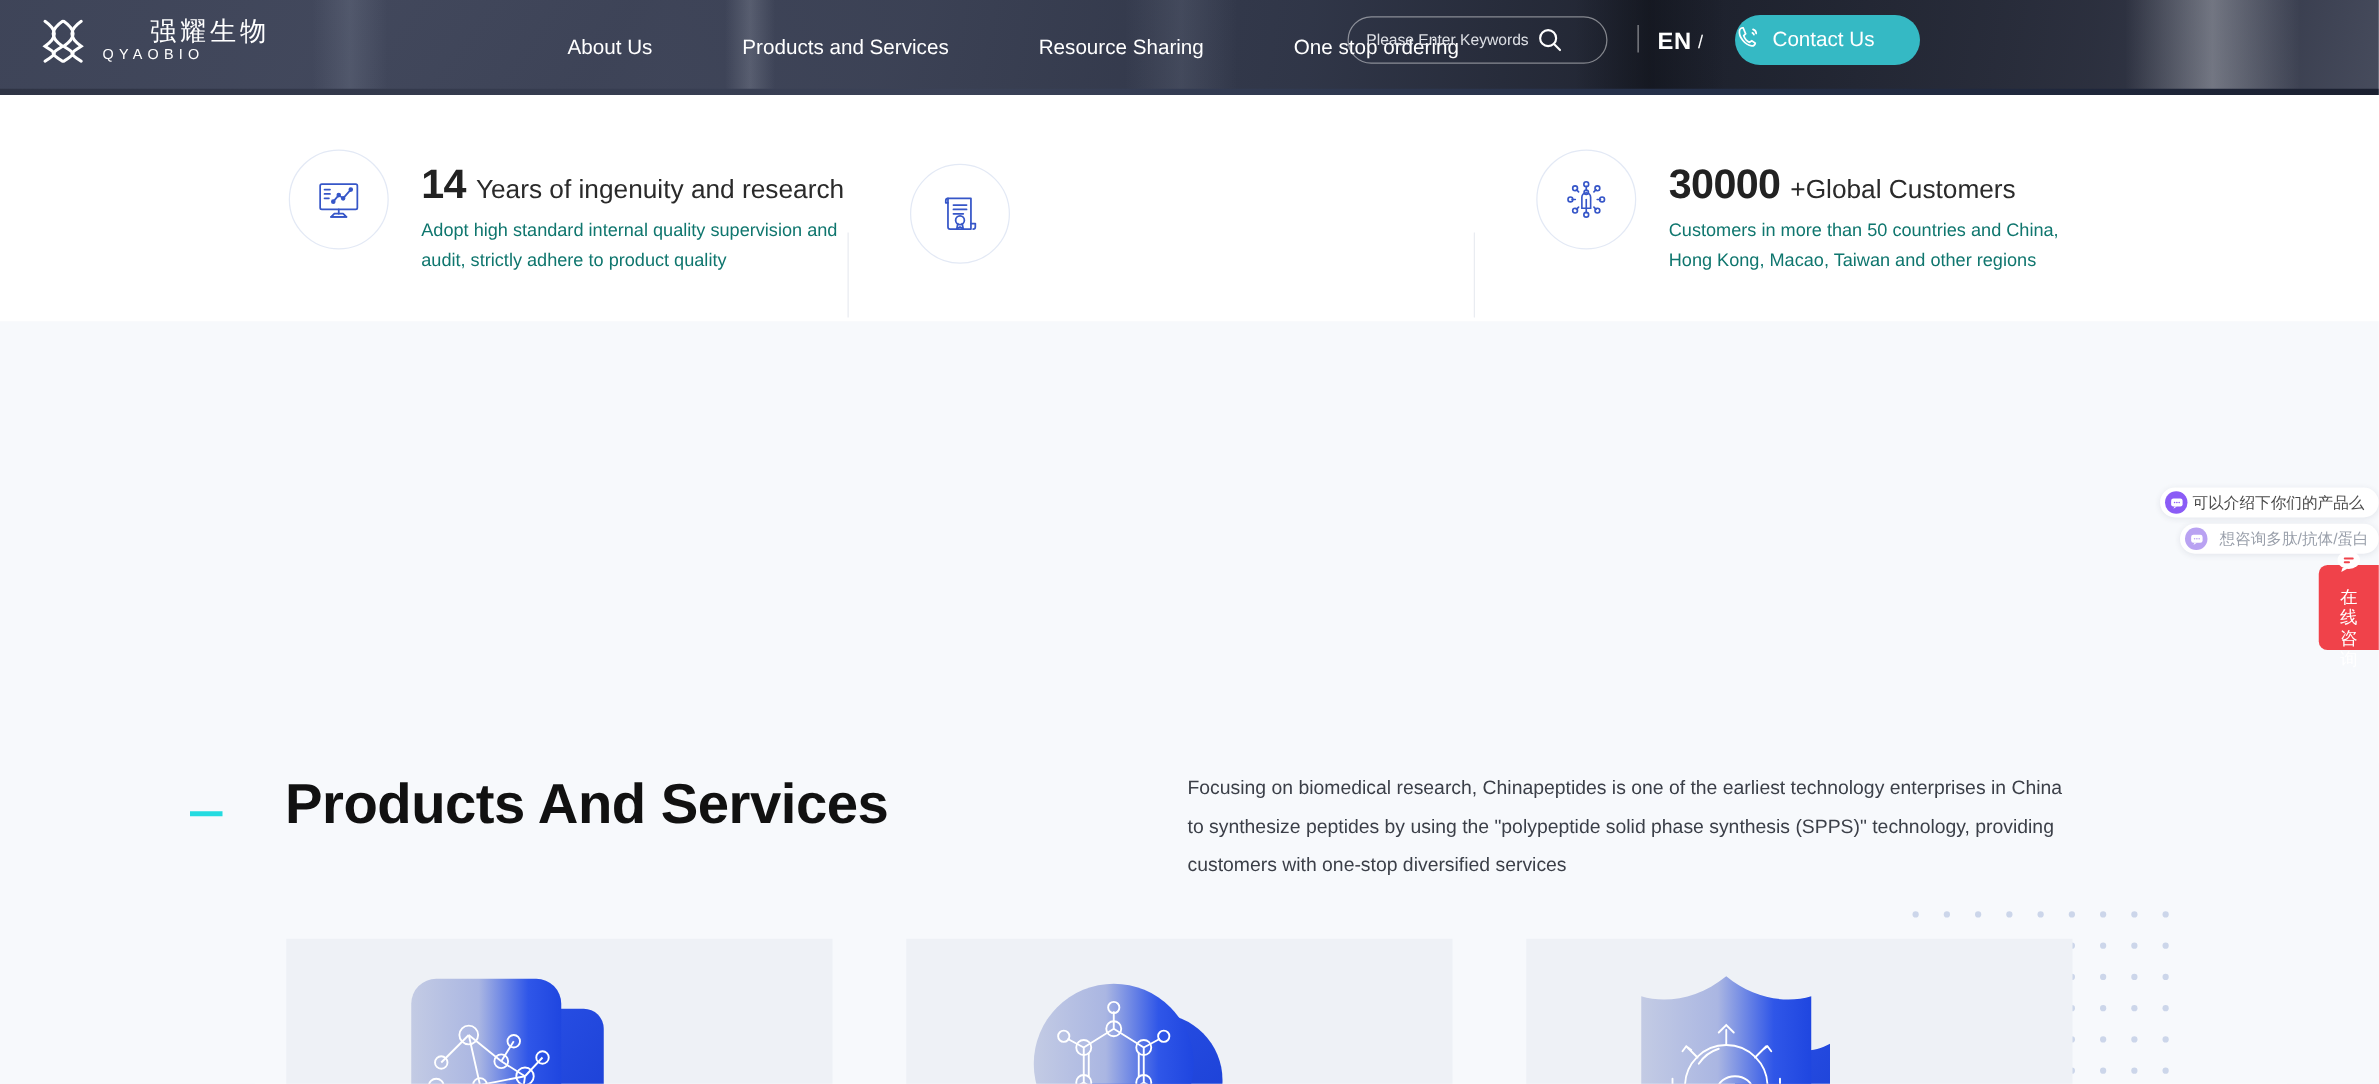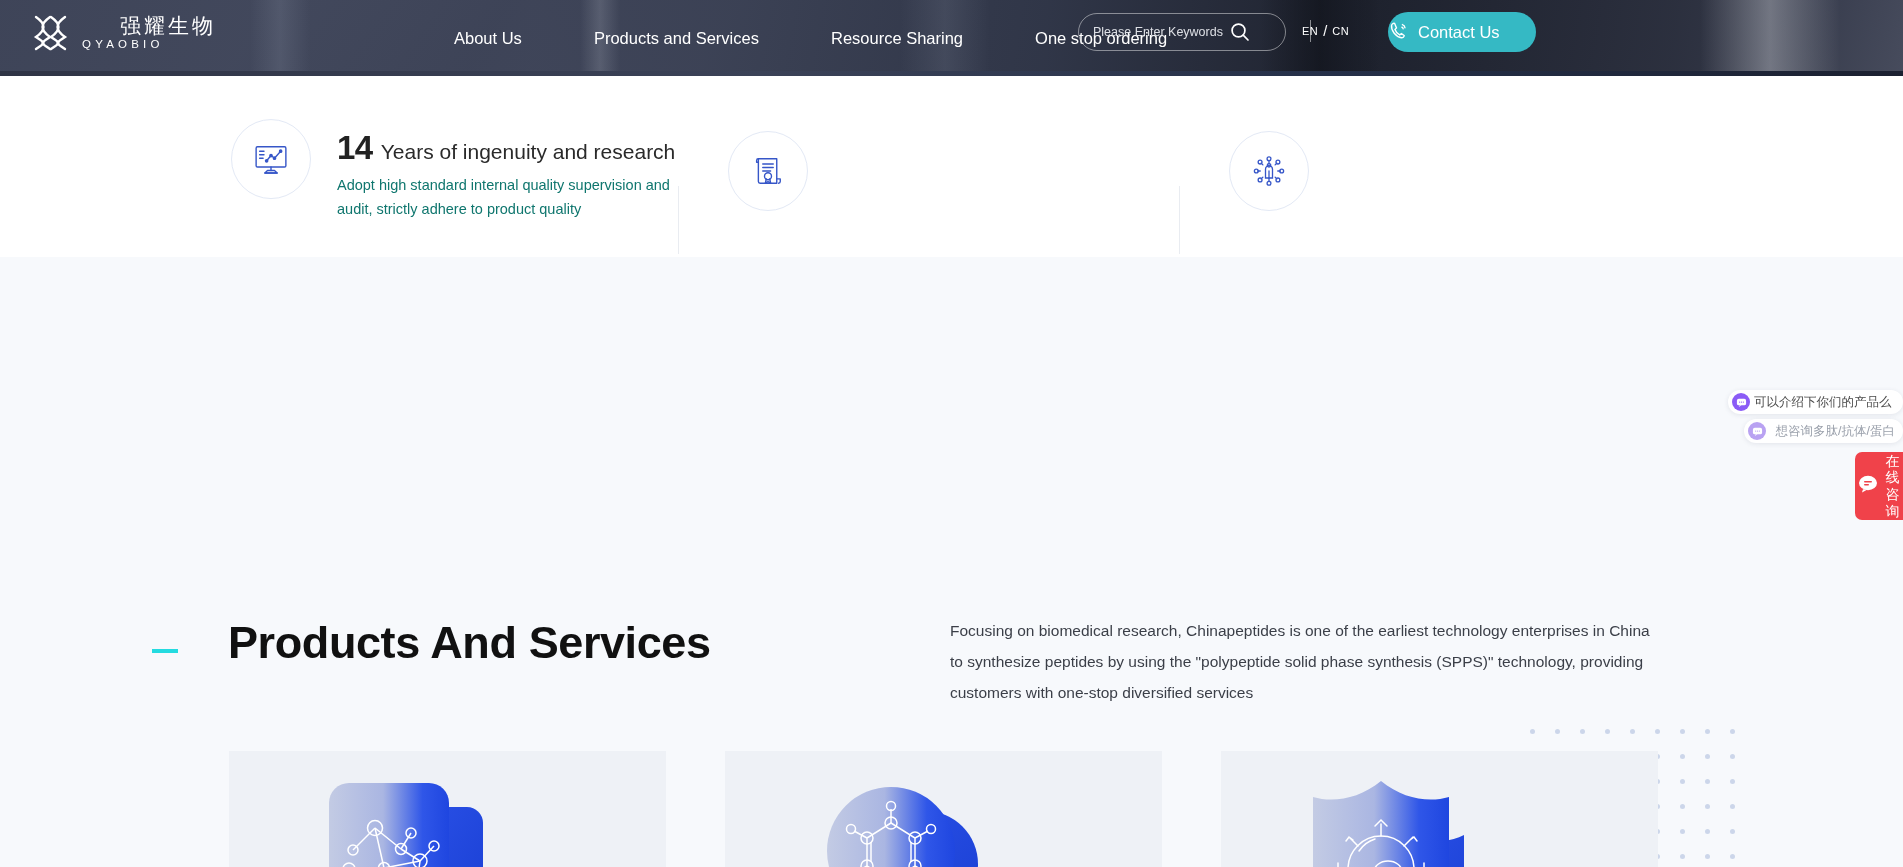--- a/index.html
+++ b/index.html
@@ -55,21 +55,21 @@
   .search-input{
     background:transparent;border:none;outline:none;color:#fff;
     font-size:12.5px; font-family:"Liberation Sans",sans-serif;
     padding-left:14px; width:148px;
   }
   .search-input::placeholder{color:#e7e9ee;opacity:.95;}
   .search-icon{ width:22px;height:22px; cursor:pointer; margin-left:2px;}
 
   .lang { position:absolute; left:1302px; top:23px; display:flex; align-items:center; gap:5px;}
   .lang-divider{ position:absolute; left:1310px; top:20px; width:1px;height:22px;background:rgba(255,255,255,.5);}
-  .lang-en,.lang-cn{ color:#fff; font-size:11px; font-weight:normal; letter-spacing:.5px;}
+  .lang-en,.lang-cn{ color:#fff; font-size:19px; font-weight:bold; letter-spacing:.5px;margin-left:24px;}
   .lang-sep{ color:#fff; font-size:14.5px; }
 
   .contact-btn{
     position:absolute; left:1388px; top:12px; width:148px; height:40px;
     background:#35b9c4; border-radius:20px; display:flex; align-items:center;
     gap:9px; cursor:pointer;
   }
   .contact-btn-label{ color:#fff; font-size:16.5px; line-height:1; }
 
   
@@ -133,21 +133,21 @@
     flex:0 0 18px; width:18px;height:18px;border-radius:50%;
     background:#8b5cf6; display:flex;align-items:center;justify-content:center;
   }
   .bubble-2 .bubble-ic{ background:#b9a2f2; }
   .bubble-txt{ font-size:12.5px; color:#4a4a4a; }
   .bubble-2 .bubble-txt{ color:#9aa0ab; }
 
   .chat-widget{
     position:absolute; right:0; top:452px; width:48px; height:68px;
     background:#f0424a; border-radius:7px 0 0 7px;
-    display:flex; flex-direction:row; align-items:center; justify-content:center;
+    display:flex; flex-direction:column; align-items:center; justify-content:center;
     gap:3px; cursor:pointer;
   }
   .chat-widget-label{
     color:#fff; font-size:14px; line-height:1.18; text-align:center;
     writing-mode:horizontal-tb; width:20px; word-break:break-all;
   }
 </style>
 </head>
 <body>
 
@@ -261,20 +261,27 @@
         <circle cx="9.5" cy="24" r="2.2"></circle>
           <circle cx="38.5" cy="24" r="2.2"></circle>
         <circle cx="13.8" cy="13.8" r="2.2"></circle>
           <circle cx="34.2" cy="13.8" r="2.2"></circle>
         <circle cx="13.8" cy="34.2" r="2.2"></circle>
           <circle cx="34.2" cy="34.2" r="2.2"></circle>
         <path d="M20 22a4 4 0 0 1 8 0v10h-8z"></path>
         <circle cx="24" cy="17.5" r="2"></circle>
         <path d="M24 24v8"></path>
       </svg>
+    </div>
+    <div class="stat-body">
+      <div class="stat-head">
+        <span class="stat-num">30000</span>
+        <span class="stat-unit">+Global Customers</span>
+      </div>
+      <div class="stat-desc">Customers in more than 50 countries and China, Hong Kong, Macao, Taiwan and other regions</div>
     </div>
   </div>
 </section>
 
 <section class="products">
 
   <div class="sec-dash"></div>
   <h2 class="sec-title">Products And Services</h2>
   <p class="sec-desc">Focusing on biomedical research, Chinapeptides is one of the earliest technology enterprises in China to synthesize peptides by using the "polypeptide solid phase synthesis (SPPS)" technology, providing customers with one-stop diversified services</p>
 

